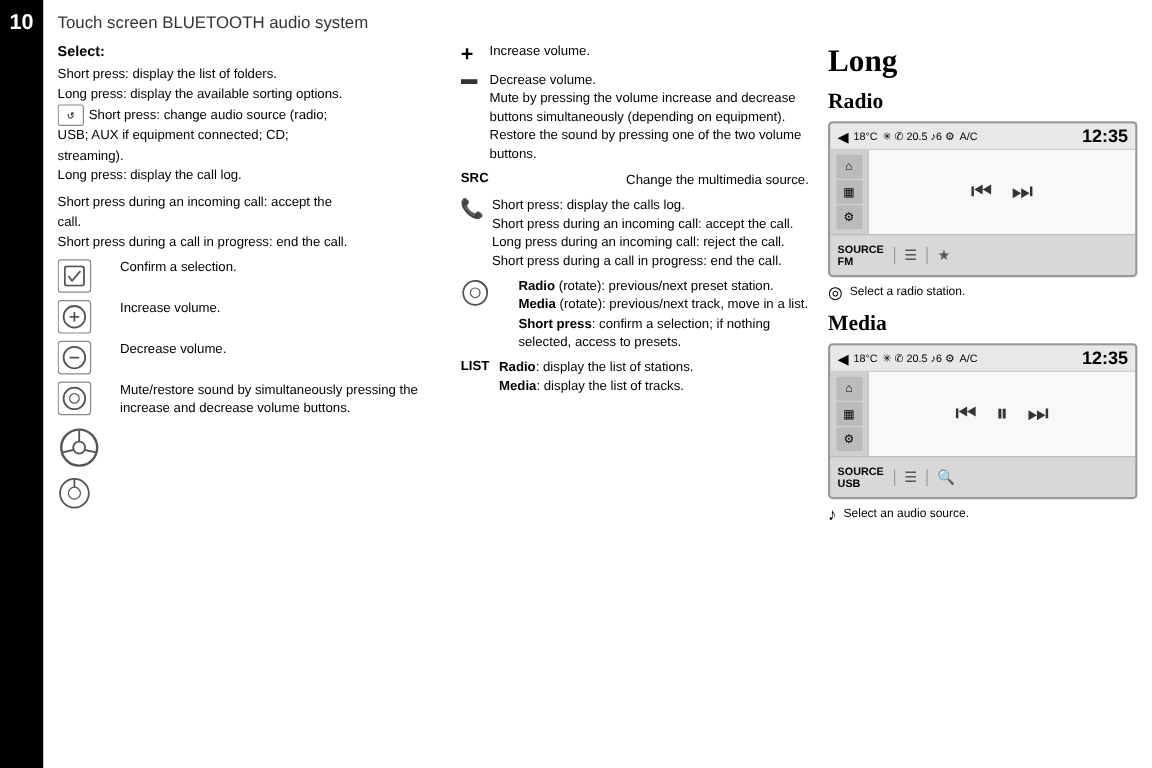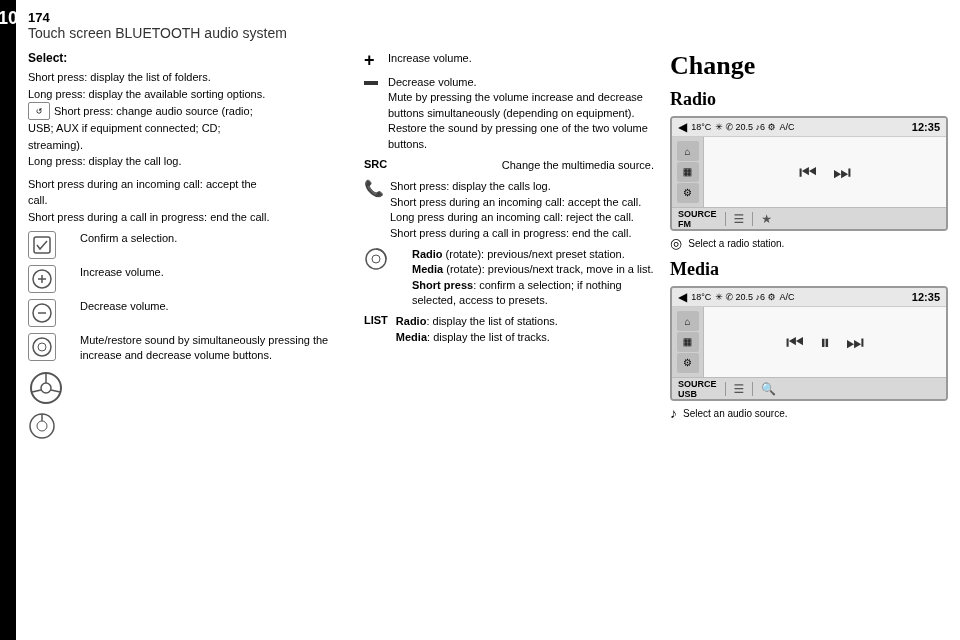--- a/index.html
+++ b/index.html
@@ -9,21 +9,21 @@
       background: #fff;
       color: #000;
       width: 960px;
       height: 640px;
       overflow: hidden;
       display: flex;
     }
 
     
     .page-tab {
-      width: 16px;
+      width: 36px;
       background: #000;
       color: #fff;
       display: flex;
       align-items: flex-start;
       justify-content: center;
       padding-top: 8px;
       font-size: 18px;
       font-weight: bold;
       flex-shrink: 0;
     }
@@ -231,21 +231,21 @@
     }
 
     .screen-status-left {
       display: flex;
       align-items: center;
       gap: 4px;
     }
 
     .screen-status-right {
       font-weight: bold;
-      font-size: 11px;
+      font-size: 15px;
     }
 
     .screen-body {
       display: flex;
       height: 70px;
     }
 
     .screen-left-nav {
       width: 32px;
       background: #d0d0d0;
@@ -279,21 +279,21 @@
     }
 
     .media-btn {
       font-size: 20px;
       color: #333;
     }
 
     .screen-bottom-bar {
       background: #d8d8d8;
       border-top: 1px solid #bbb;
-      height: 22px;
+      height: 34px;
       display: flex;
       align-items: center;
       padding: 0 6px;
       gap: 8px;
     }
 
     .source-label {
       font-size: 9px;
       font-weight: bold;
     }
@@ -329,21 +329,20 @@
 </head>
 <body>
 
 <div class="page-tab">
   <span>10</span>
 </div>
 
 <div class="main-content">
 
   <div class="page-header">
-    <div class="page-number">174</div>
     <div class="page-subtitle">Touch screen BLUETOOTH audio system</div>
   </div>
 
   <div class="columns">
 
     <div class="col-left">
 
       <div class="section-title">Select:</div>
       <div class="body-text">
         Short press: display the list of folders.<br>
@@ -481,21 +480,21 @@
         <div class="icon-text">
           <span class="bold-text">Radio</span>: display the list of stations.<br>
           <span class="bold-text">Media</span>: display the list of tracks.
         </div>
       </div>
 
     </div>
 
     <div class="col-right">
 
-      <div class="menus-title">Change</div>
+      <div class="menus-title">Long</div>
 
       <div class="radio-title">Radio</div>
 
       <div class="screen-container">
         <div class="screen-status-bar">
           <div class="screen-status-left">
             <span style="font-size:12px;">◀</span>
             <span>18°C</span>
             <span>✳ ✆ 20.5 ♪6 ⚙</span>
             <span>A/C</span>

